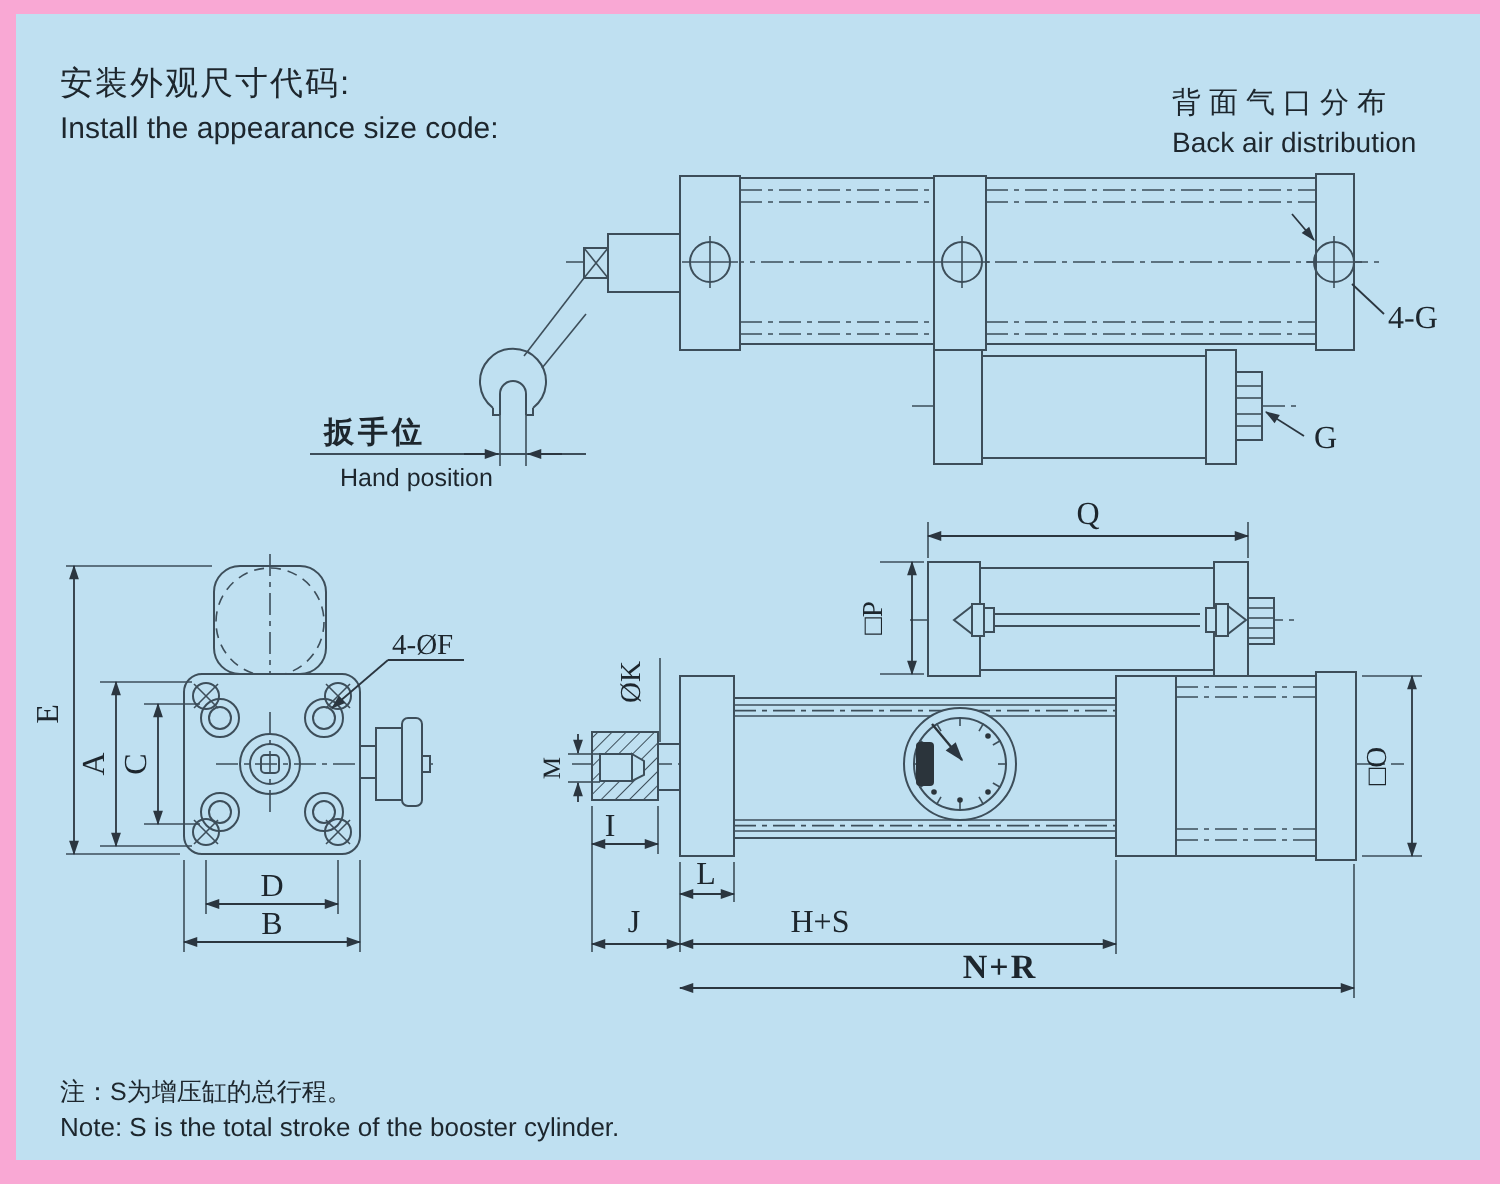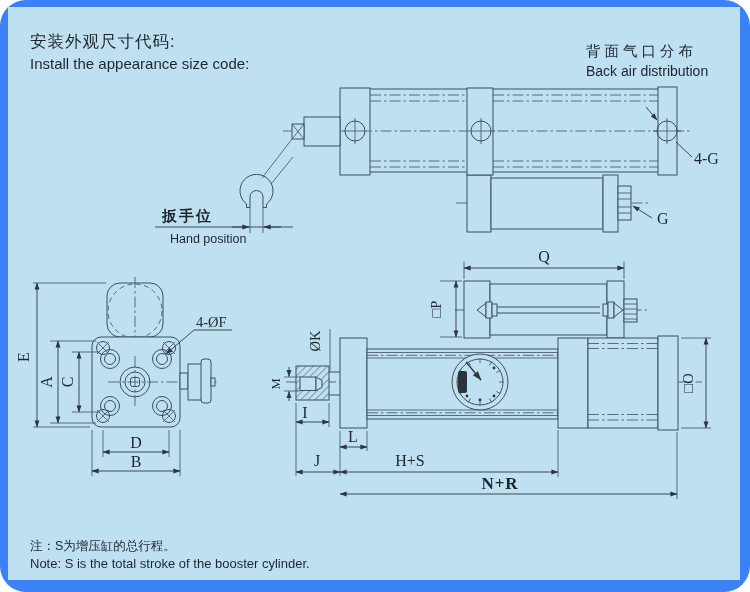--- a/index.html
+++ b/index.html
@@ -1,16 +1,16 @@
 <!DOCTYPE html>
 <html><head>
 <meta charset="utf-8">
 <style>
   html,body{margin:0;padding:0;background:#ffffff;}
-  .page{position:relative;width:750px;height:592px;background:#3b82f6;overflow:hidden;border-radius:26px;}
+  .page{position:relative;width:750px;height:592px;background:#f9a8d4;overflow:hidden;}
   svg{display:block;}
   .ln{fill:none;stroke:#3d4e5a;stroke-width:1;}
   .lnt{fill:none;stroke:#3d4e5a;stroke-width:0.8;}
   .lnf{fill:#bfe0f1;stroke:#3d4e5a;stroke-width:1;}
   .dd{stroke-dasharray:11 3 2.5 3;}
   .dsh{stroke-dasharray:5 3.5;}
   .dim{fill:none;stroke:#2b3640;stroke-width:0.9;}
   text{fill:#1d262d;}
   .fcn{font-family:"Liberation Sans",sans-serif;}
   .fen{font-family:"Liberation Sans",sans-serif;}

